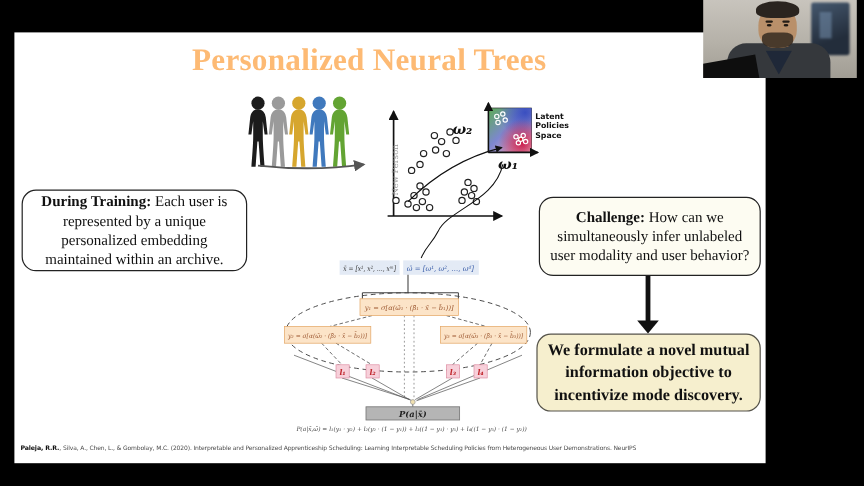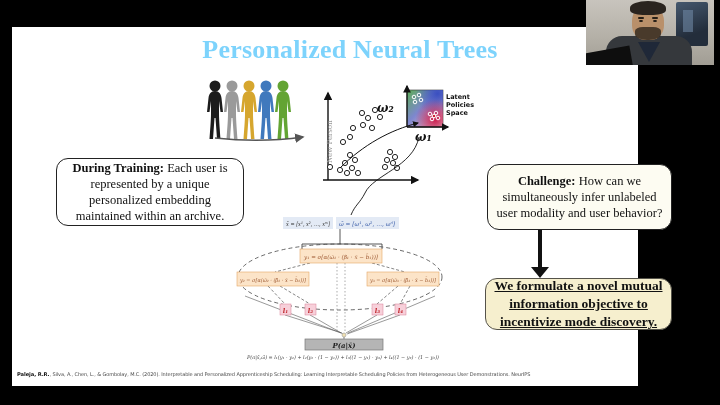--- a/index.html
+++ b/index.html
@@ -1,29 +1,29 @@
 <!DOCTYPE html>
 <html><head>
 <meta charset="utf-8">
 <style>
   html,body{margin:0;padding:0;background:#000;}
   #stage{position:relative;width:720px;height:405px;background:#000;overflow:hidden;
          font-family:"Liberation Serif","DejaVu Serif",serif;}
   #slide{position:absolute;left:12px;top:27px;width:626px;height:359px;background:#ffffff;}
   .abs{position:absolute;}
 
-  #slide-title{left:160px;top:35px;width:380px;text-align:center;font-weight:bold;
-    font-size:26px;color:#7dd3fc;letter-spacing:.2px;}
+  #slide-title{left:160px;top:35px;width:380px;text-align:left;font-weight:bold;
+    font-size:26px;color:#fdba74;letter-spacing:.2px;}
 
   .bubble{box-sizing:border-box;border:1.6px solid #222;border-radius:12px;text-align:center;
-    color:#111;display:flex;align-items:center;justify-content:center;padding:3px 8px;margin-left:38px;}
+    color:#111;display:flex;align-items:center;justify-content:center;padding:3px 8px;}
   #training-box{left:18px;top:158px;width:188px;height:68px;font-size:12.5px;line-height:1.3;background:#fff;}
   #challenge-box{left:449px;top:164px;width:185px;height:66px;font-size:12.5px;line-height:1.3;background:#fdfcf2;text-align:center;}
-  #conclusion-box{left:447px;top:278px;width:187px;height:52px;font-size:13.5px;font-weight:bold;
-    line-height:1.35;background:#f6efce;border-color:#55534a;text-decoration:underline;}
+  #conclusion-box{left:447px;top:278px;width:187px;height:65px;font-size:13.5px;font-weight:bold;
+    line-height:1.35;background:#f6efce;border-color:#55534a;}
 
   #down-arrow{left:530px;top:230px;width:20px;height:48px;}
   #down-arrow .shaft{position:absolute;left:8px;top:0;width:4px;height:38px;background:#111;}
   #down-arrow .head{position:absolute;left:1px;top:37px;width:0;height:0;
     border-left:9px solid transparent;border-right:9px solid transparent;border-top:11px solid #111;}
 
   #legend-label{left:446px;top:93px;width:48px;font-family:"DejaVu Sans",sans-serif;
     font-size:6.5px;font-weight:bold;color:#111;line-height:1.25;}
 
   #citation{left:17px;top:371px;width:604px;font-family:"DejaVu Sans",sans-serif;

